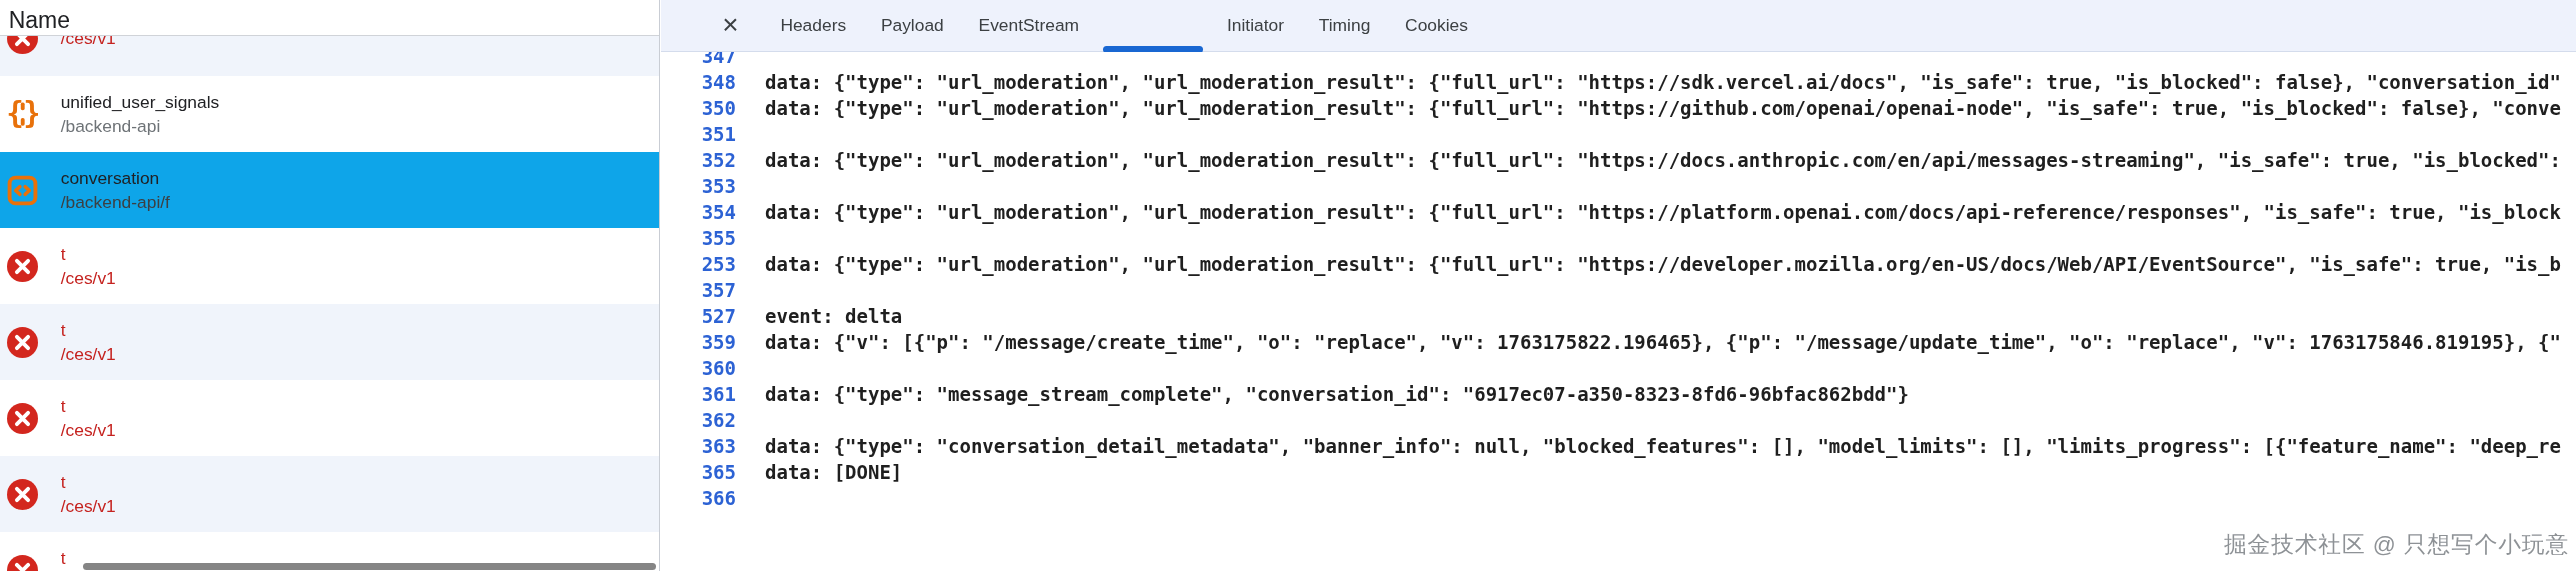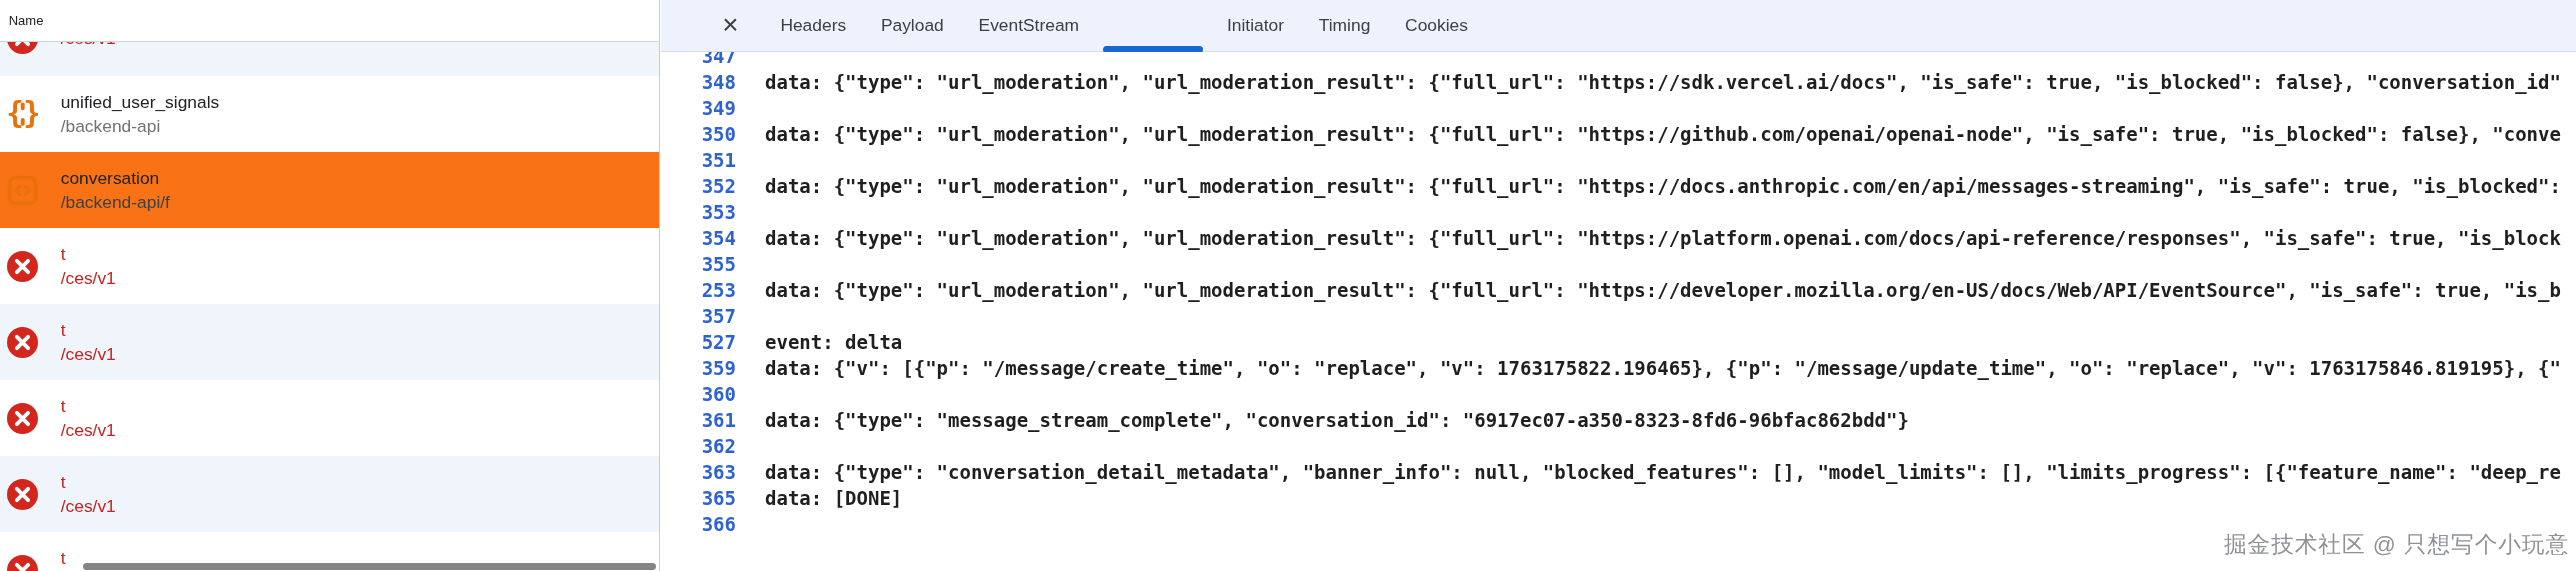--- a/index.html
+++ b/index.html
@@ -7,31 +7,31 @@
     width:2576px;height:572px;position:relative;overflow:hidden;
     background:#ffffff;font-family:"Liberation Sans",sans-serif;
     -webkit-font-smoothing:antialiased;
   }
   
   .sidebar{
     position:absolute;left:0;top:0;width:660px;height:572px;
     border-right:0.9px solid #c9cdd4;box-sizing:border-box;background:#fff;overflow:hidden;
   }
   .sidebar-header{
-    position:absolute;top:0;left:0;right:0;height:42px;z-index:5;
+    position:absolute;top:0;left:0;right:0;height:36px;z-index:5;
     background:#ffffff;border-bottom:0.9px solid #d0d3d8;
-    font-size:13px;color:#202124;line-height:41px;padding-left:8.7px;box-sizing:border-box;
+    font-size:23px;color:#202124;line-height:41px;padding-left:8.7px;box-sizing:border-box;
   }
   .rows{position:absolute;top:0;left:0;right:0;z-index:1;}
   .row{
     height:76px;display:flex;align-items:center;padding-left:7px;box-sizing:border-box;
     background:#ffffff;cursor:default;
   }
   .row.tint{background:#f0f4fb;}
-  .row.sel{background:#f97316;}
+  .row.sel{background:#0ea5e9;}
   .ric{width:31px;height:31px;margin-right:22.7px;flex:0 0 31px;}
   .rtxt{display:flex;flex-direction:column;justify-content:center;}
   .rname{font-size:17.4px;line-height:24.4px;color:#202124;white-space:nowrap;}
   .rpath{font-size:17.4px;line-height:24.4px;color:#6e7377;white-space:nowrap;}
   .row.err .rname,.row.err .rpath{color:#c5221f;}
   .row.sel .rpath{color:#3c4043;}
   .hthumb{
     position:absolute;left:83px;right:3.5px;bottom:1.7px;height:7px;z-index:6;
     background:#858585;border-radius:3.5px;
   }
@@ -185,21 +185,20 @@
       <div class="tab">Initiator</div>
       <div class="tab">Timing</div>
       <div class="tab">Cookies</div>
     </div>
   </div>
 
   <div class="codewrap">
     <div class="code">
       <div class="cl"><span class="ln">347</span><span class="ct"></span></div>
       <div class="cl"><span class="ln">348</span><span class="ct">data: {"type": "url_moderation", "url_moderation_result": {"full_url": "https://sdk.vercel.ai/docs", "is_safe": true, "is_blocked": false}, "conversation_id"</span></div>
-      <div class="cl"><span class="ln">349</span><span class="ct"></span></div>
       <div class="cl"><span class="ln">350</span><span class="ct">data: {"type": "url_moderation", "url_moderation_result": {"full_url": "https://github.com/openai/openai-node", "is_safe": true, "is_blocked": false}, "conve</span></div>
       <div class="cl"><span class="ln">351</span><span class="ct"></span></div>
       <div class="cl"><span class="ln">352</span><span class="ct">data: {"type": "url_moderation", "url_moderation_result": {"full_url": "https://docs.anthropic.com/en/api/messages-streaming", "is_safe": true, "is_blocked":</span></div>
       <div class="cl"><span class="ln">353</span><span class="ct"></span></div>
       <div class="cl"><span class="ln">354</span><span class="ct">data: {"type": "url_moderation", "url_moderation_result": {"full_url": "https://platform.openai.com/docs/api-reference/responses", "is_safe": true, "is_block</span></div>
       <div class="cl"><span class="ln">355</span><span class="ct"></span></div>
       <div class="cl"><span class="ln">253</span><span class="ct">data: {"type": "url_moderation", "url_moderation_result": {"full_url": "https://developer.mozilla.org/en-US/docs/Web/API/EventSource", "is_safe": true, "is_b</span></div>
       <div class="cl"><span class="ln">357</span><span class="ct"></span></div>
       <div class="cl"><span class="ln">527</span><span class="ct">event: delta</span></div>
       <div class="cl"><span class="ln">359</span><span class="ct">data: {"v": [{"p": "/message/create_time", "o": "replace", "v": 1763175822.196465}, {"p": "/message/update_time", "o": "replace", "v": 1763175846.819195}, {"</span></div>

